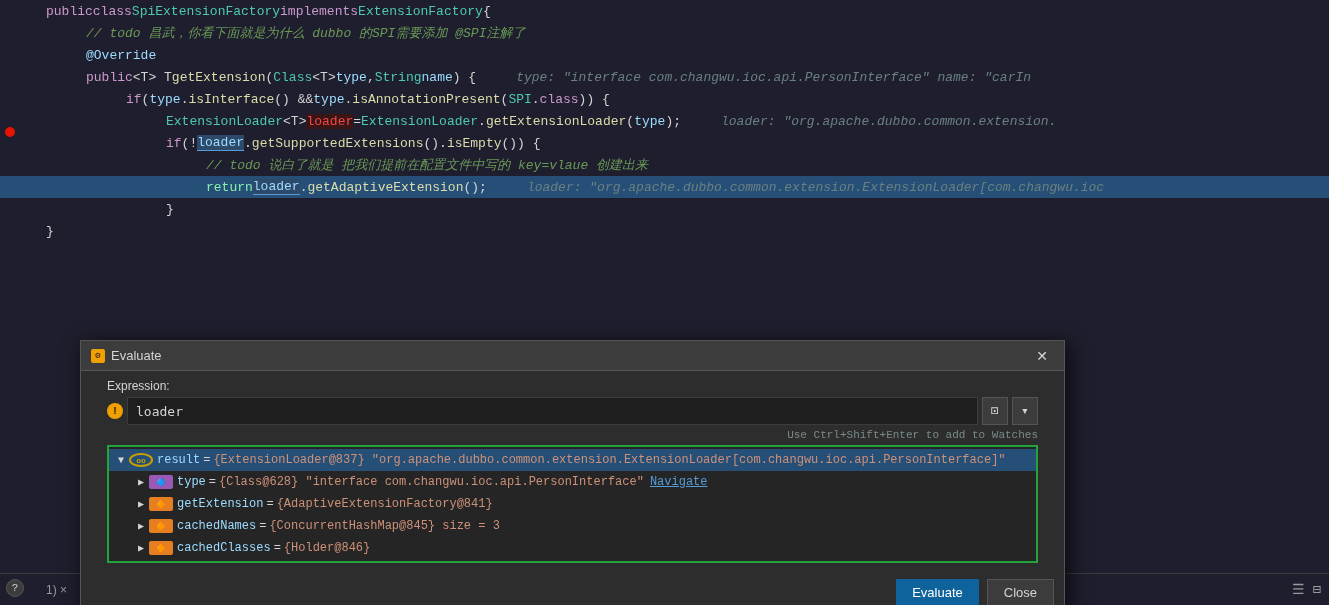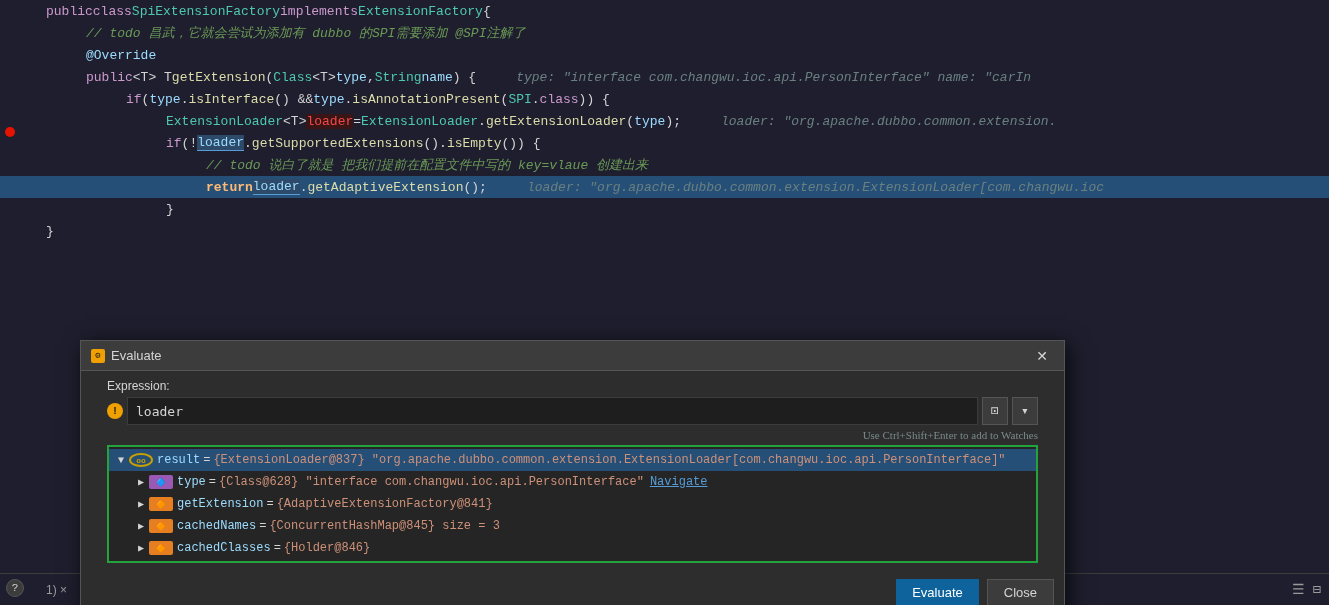--- a/index.html
+++ b/index.html
@@ -46,21 +46,21 @@
     .code-content {
       flex: 1;
       display: flex;
       align-items: center;
     }
 
     
     .kw-public { color: #cc99cd; }
     .kw-class { color: #cc99cd; }
     .kw-if { color: #cc99cd; }
-    .kw-return { color: #fdba74; font-weight: bold; }
+    .kw-return { color: #86efac; font-weight: normal; }
     .kw-implements { color: #cc99cd; }
     .cls-name { color: #4ec9b0; }
     .method-name { color: #dcdcaa; }
     .var-name { color: #9cdcfe; }
     .var-name-red { color: #f44747; background: #3a1515; }
     .var-name-hl { color: #9cdcfe; background: #2d4a6a; border-bottom: 1px solid #569cd6; }
     .comment-cn { color: #6a9955; font-style: italic; }
     .type-name { color: #4ec9b0; }
     .plain { color: #d4d4d4; }
     .anno { color: #9cdcfe; }
@@ -197,21 +197,21 @@
       cursor: pointer;
       display: flex;
       align-items: center;
       justify-content: center;
     }
 
     .watches-hint {
       text-align: right;
       color: #7a8a8a;
       font-size: 11px;
-      font-family: Liberation Serif, serif;
+      font-family: Liberation Mono, monospace;
       margin-bottom: 4px;
     }
 
     .result-label {
       color: #d4d4d4;
       font-family: 'Segoe UI', sans-serif;
       font-size: 12px;
       margin-bottom: 4px;
     }
 
@@ -386,21 +386,21 @@
       <span class="type-name">ExtensionFactory </span>
       <span class="plain">{</span>
     </div>
   </div>
 
   <div class="code-line">
     <div style="width:12px;"></div>
     <div class="line-num"></div>
     <div class="code-content">
       <span style="width:40px;display:inline-block;"></span>
-      <span class="comment-cn">// todo 昌武，它就会尝试为添加有 dubbo 的SPI需要添加 @SPI注解了</span>
+      <span class="comment-cn">// todo 昌武，你看下面就是为什么 dubbo 的SPI需要添加 @SPI注解了</span>
     </div>
   </div>
 
   <div class="code-line">
     <div style="width:12px;"></div>
     <div class="line-num"></div>
     <div class="code-content">
       <span style="width:40px;display:inline-block;"></span>
       <span class="anno">@Override</span>
     </div>

